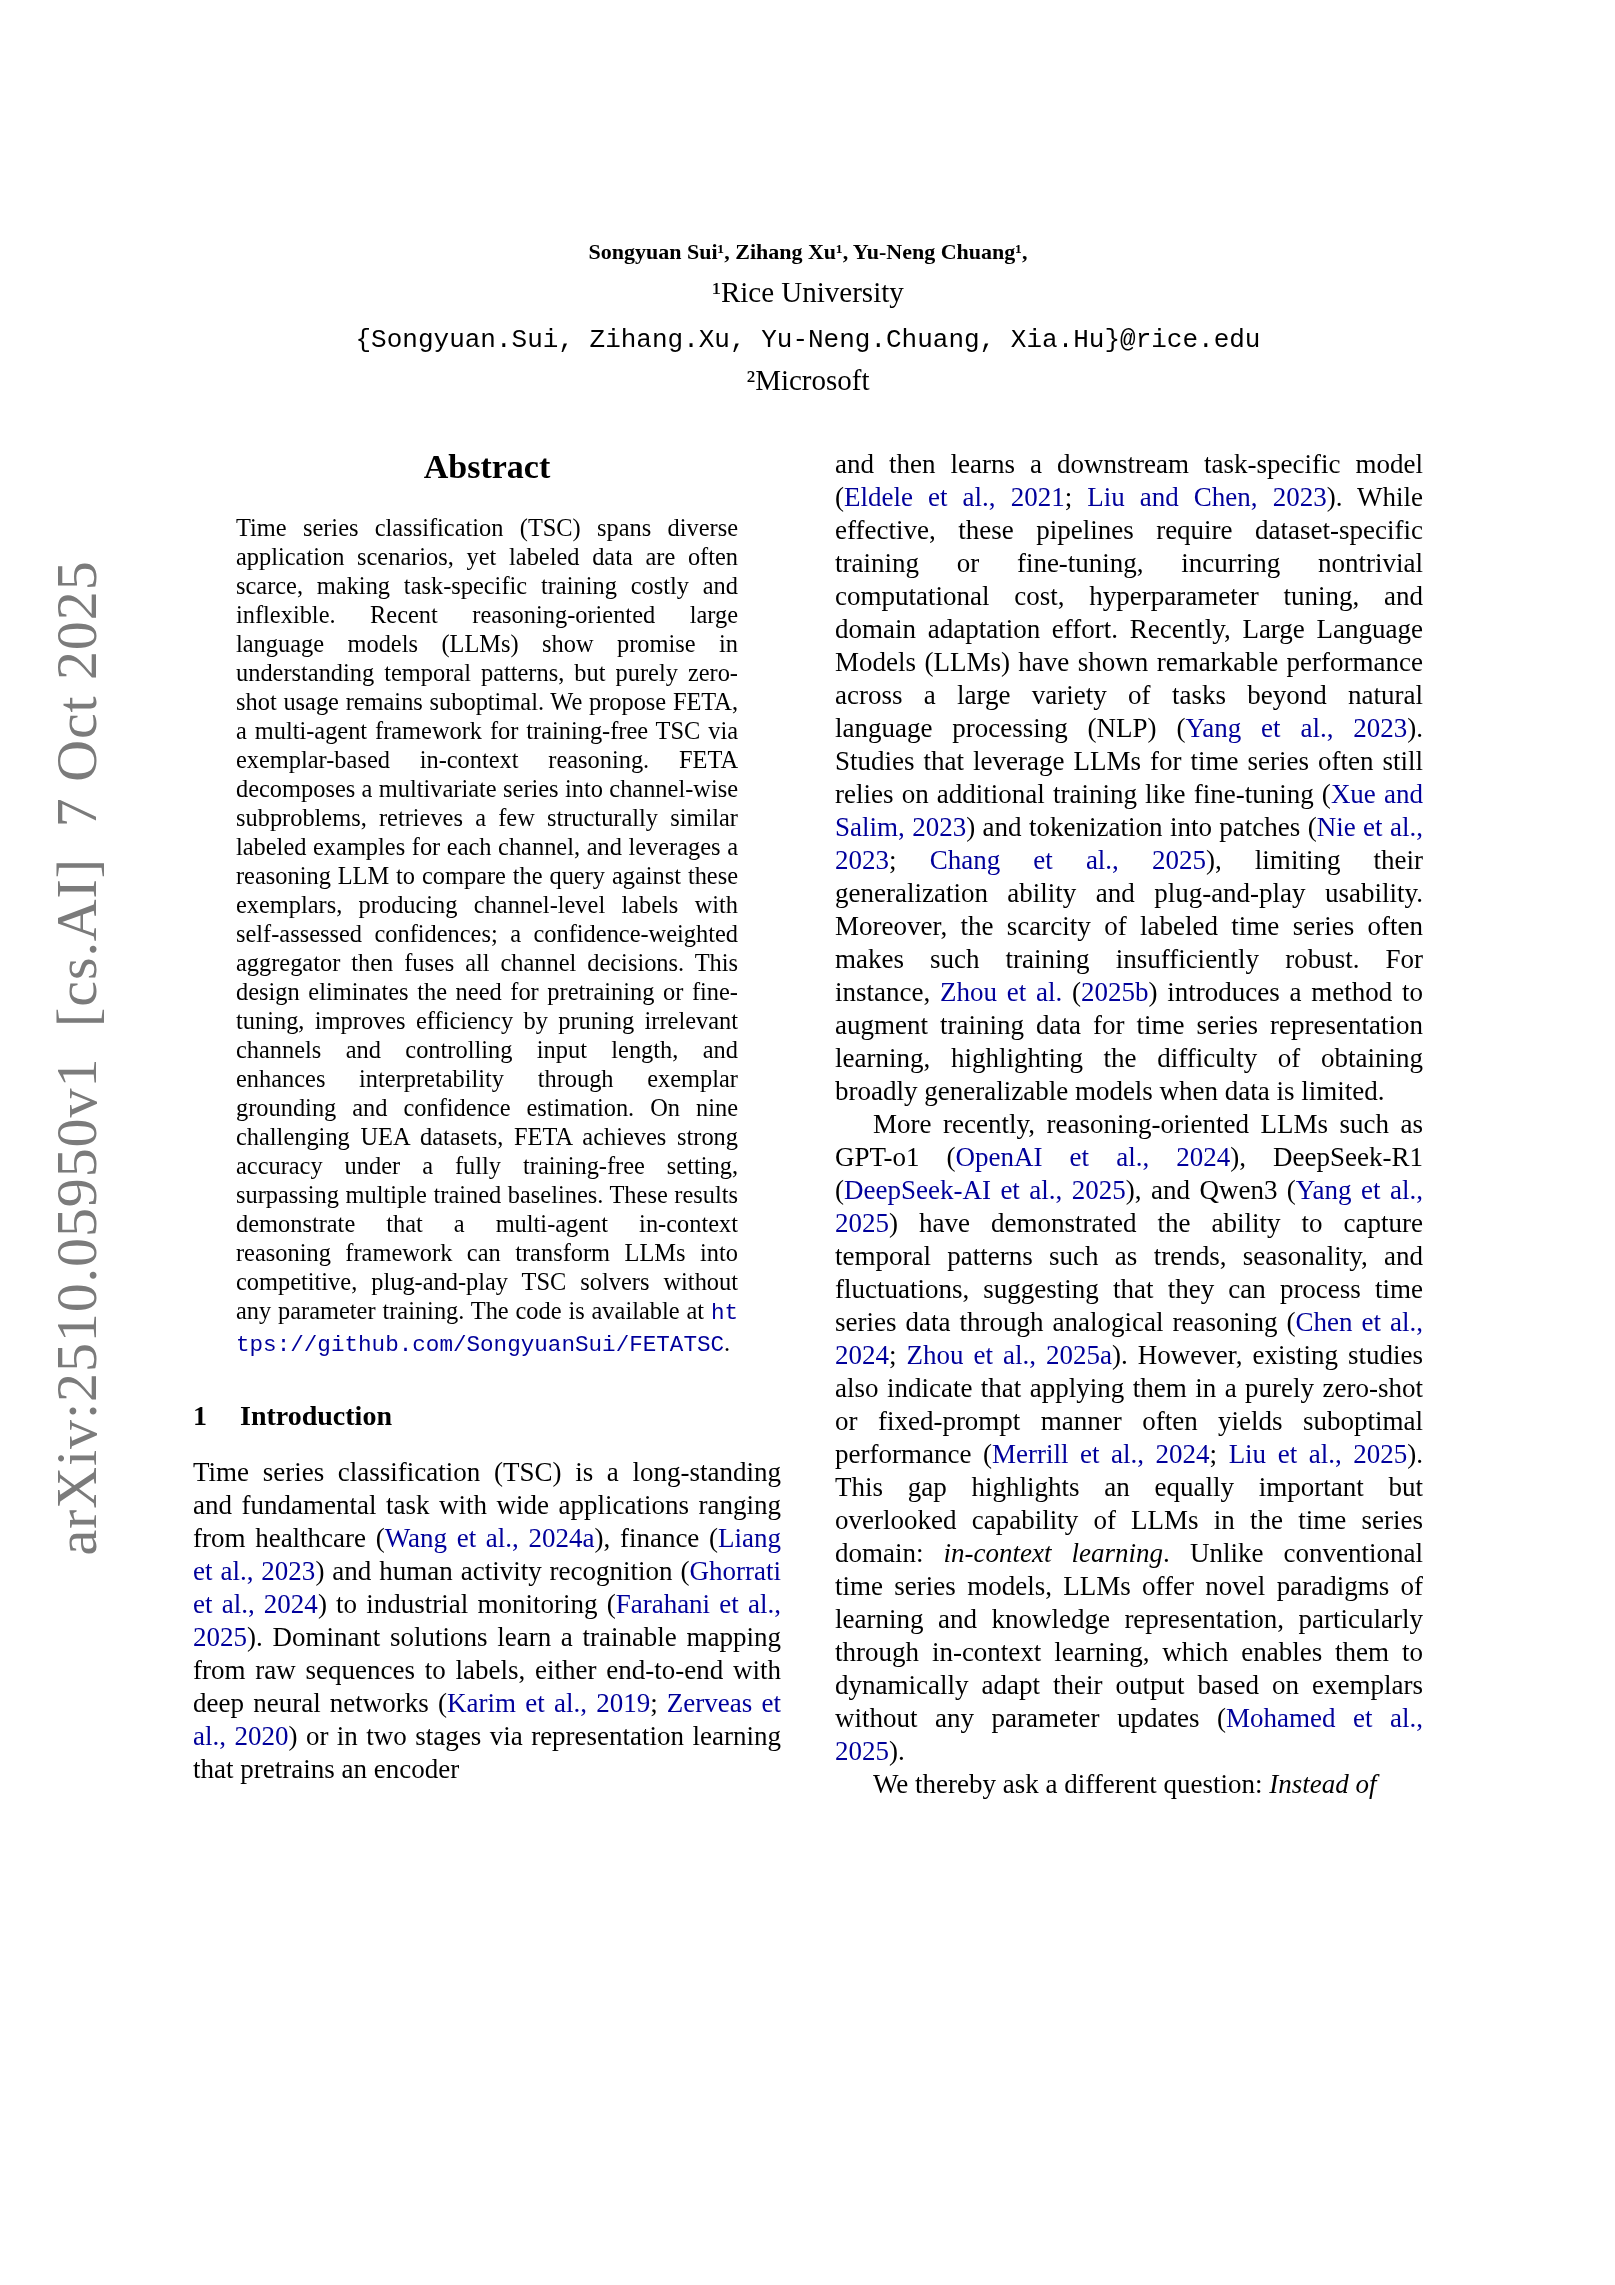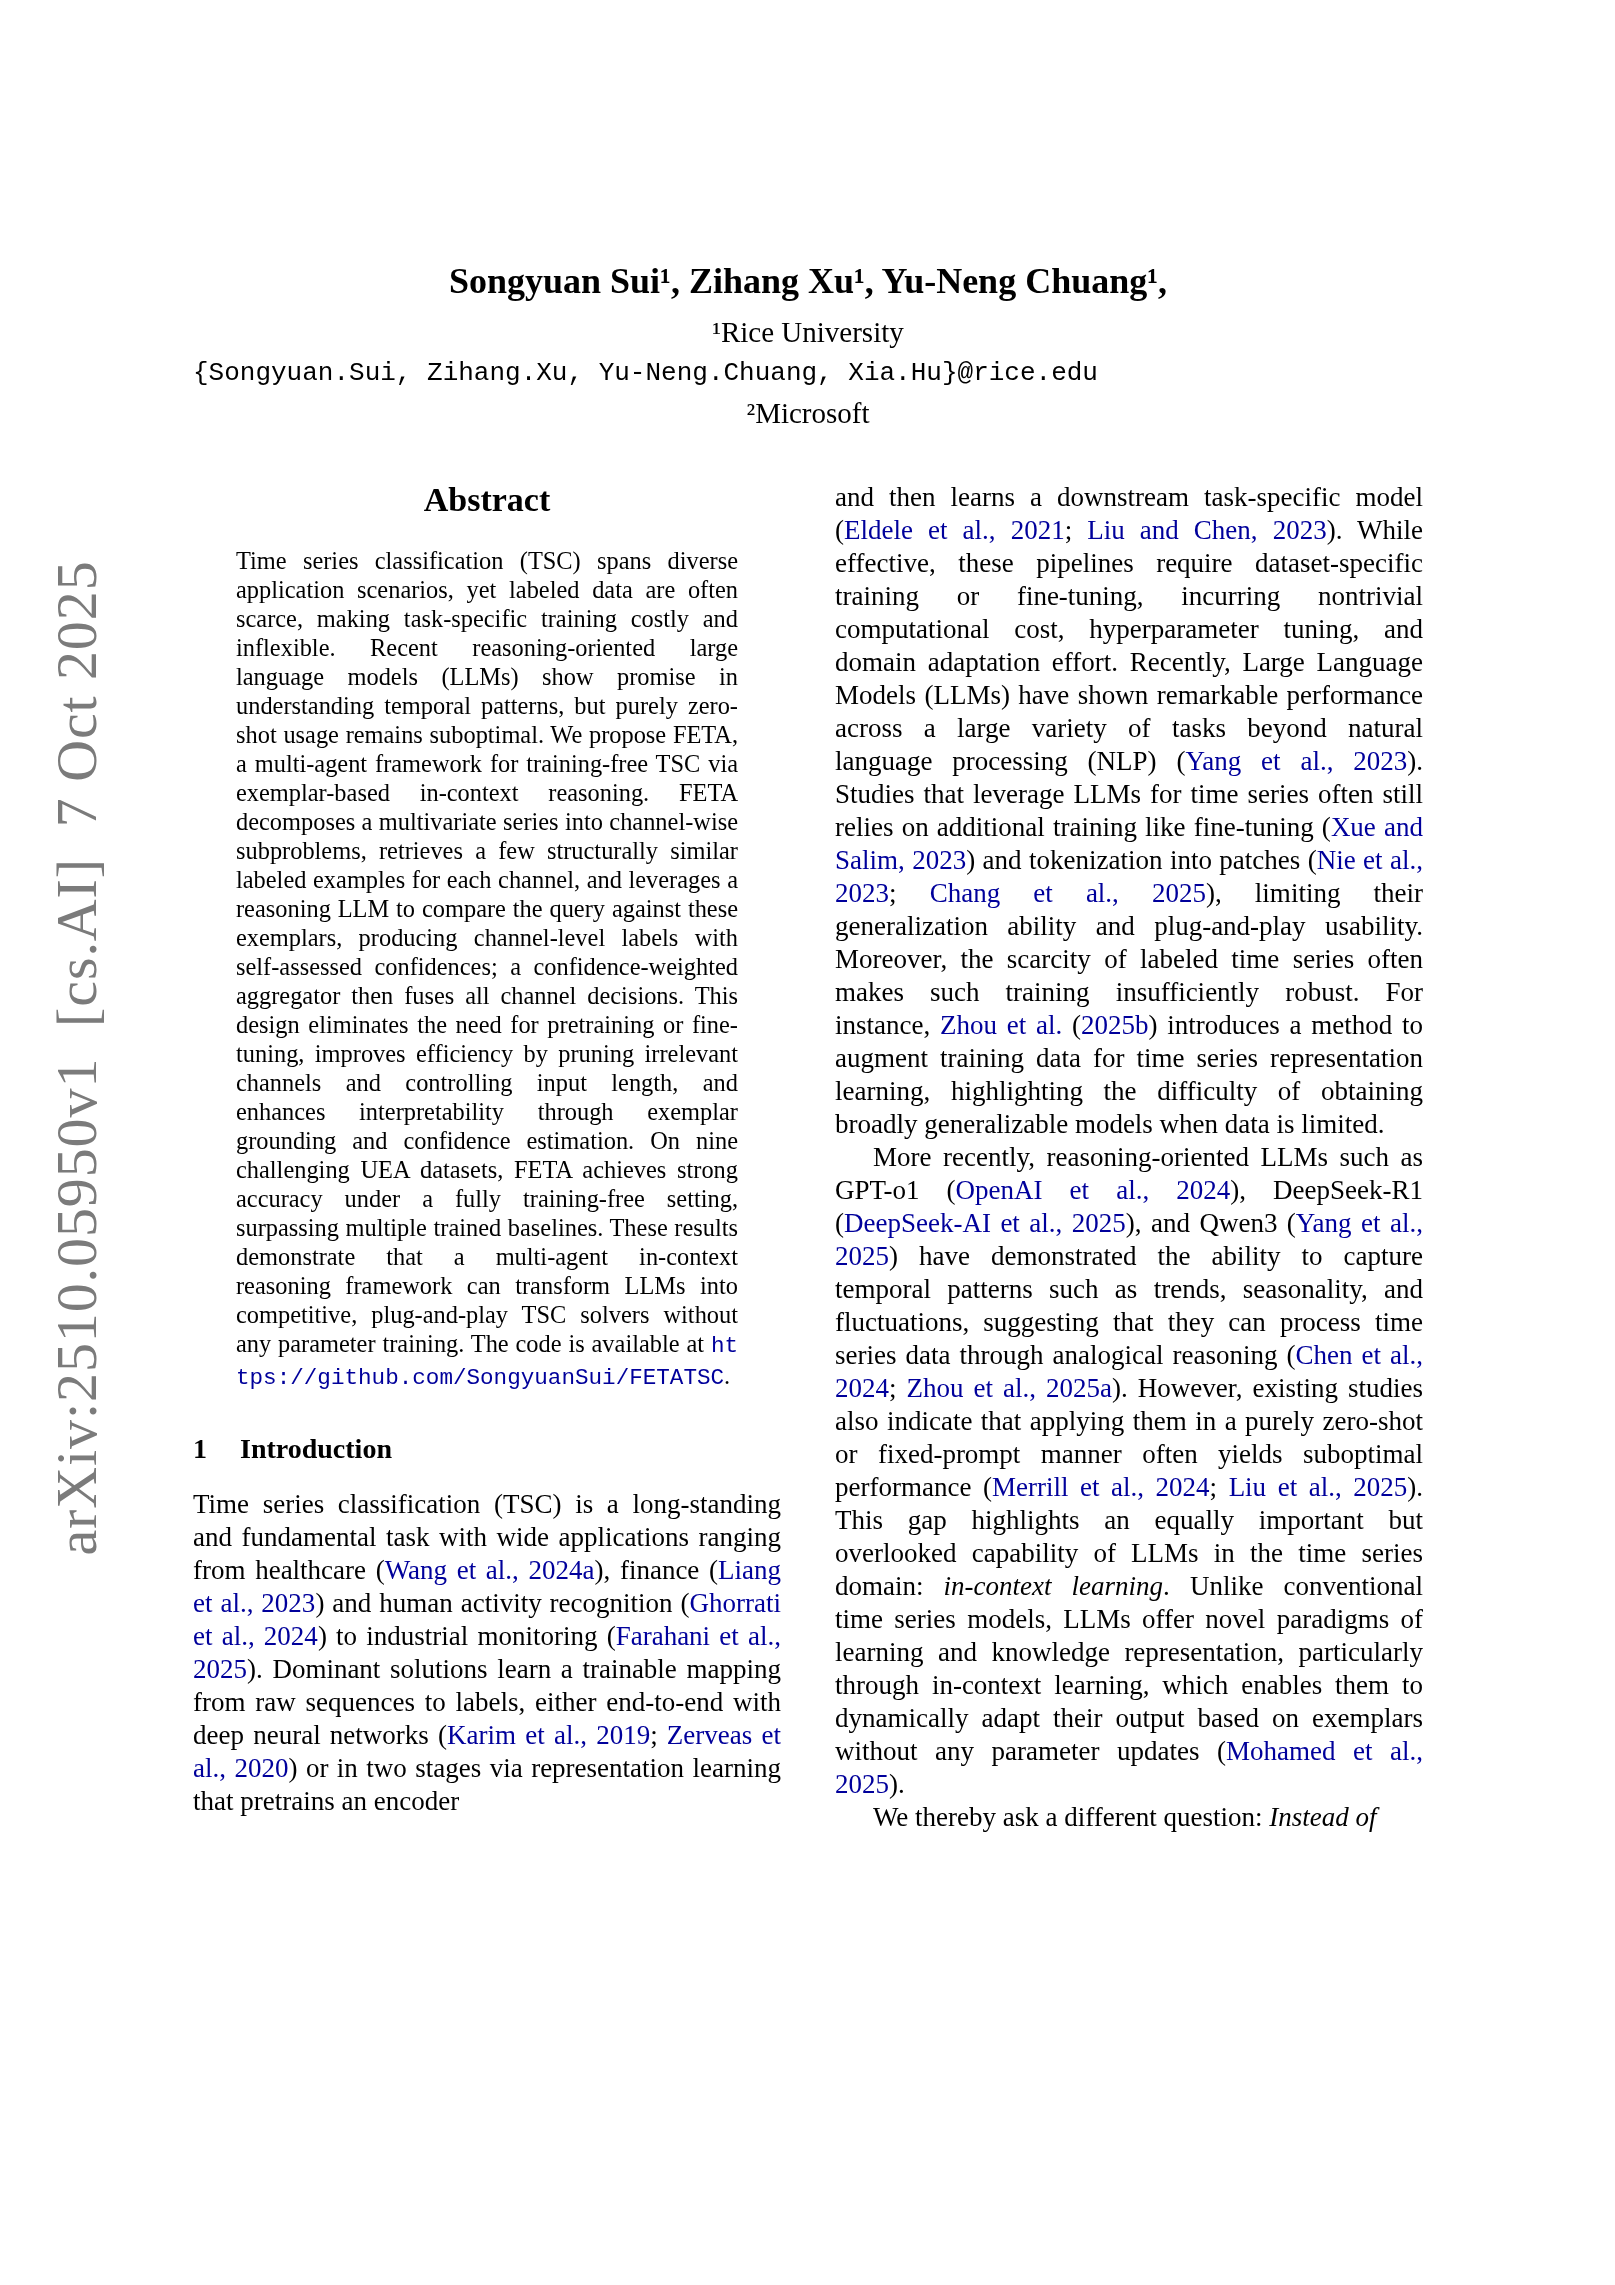--- a/index.html
+++ b/index.html
@@ -23,26 +23,26 @@
   }
   .content {
     position: absolute; left: 193px; top: 0;
     width: 1230px; padding-top: 201px;
   }
   .title {
     font-size: 35px; line-height: 1.35; font-weight: bold;
     text-align: center; margin: 0 -18px;
   }
   .authors {
-    margin-top: 56px; text-align: center;
-    font-weight: bold; font-size: 36px; line-height: 1.38;
+    margin-top: 36px; text-align: center;
+    font-weight: bold; font-size: 22px; line-height: 1.38;
   }
   .affil { text-align: center; font-size: 29px; margin-top: 9px; }
   .email {
-    text-align: left; font-size: 26px; margin-top: 9px;
+    text-align: center; font-size: 26px; margin-top: 16px;
     font-family: "Liberation Mono", "DejaVu Sans Mono", monospace;
   }
   .columns { display: flex; gap: 54px; margin-top: 51px; align-items: flex-start; }
   .col { width: 588px; }
   .abstract { padding: 0 43px; }
   .abstract-heading {
     font-size: 34px; font-weight: bold; text-align: center;
     margin: 0 0 27px 0;
   }
   .abstract-text {

